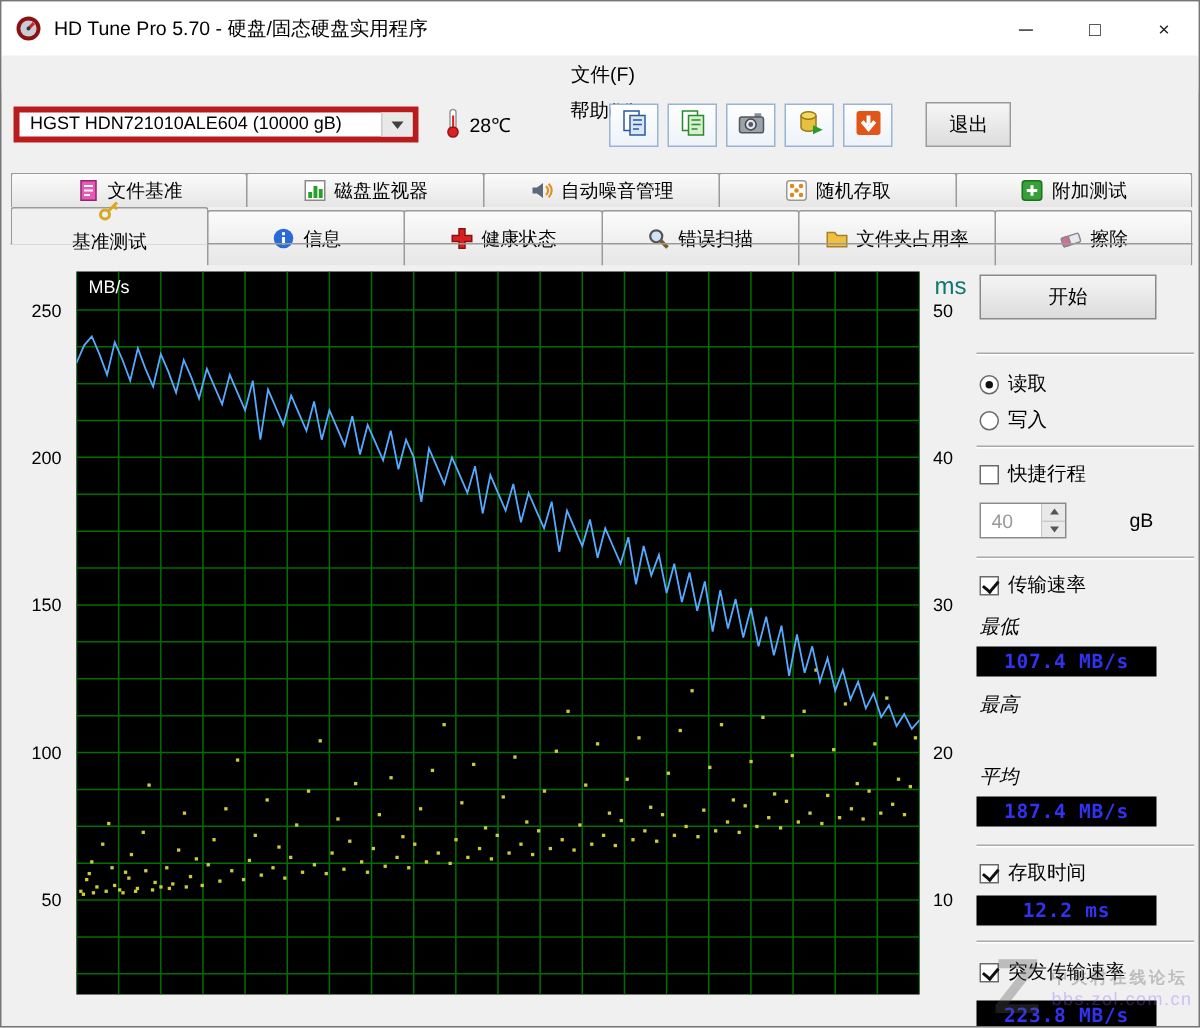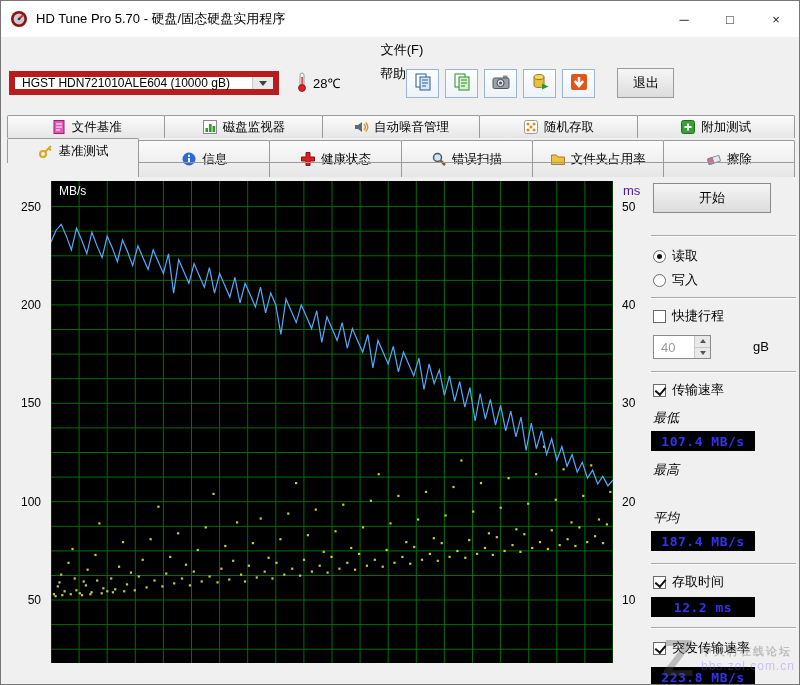--- a/index.html
+++ b/index.html
@@ -13,61 +13,61 @@
   .title-text { flex:1; font-size:13px; white-space:nowrap; overflow:hidden; }
   .win-controls { display:flex; height:100%; flex:none; }
   .win-btn { width:46px; height:100%; display:flex; align-items:center; justify-content:center; font-size:13px; color:#222; }
 
   
   .menubar { height:24px; background:#f0f0f0; display:flex; align-items:center; padding-left:4px;flex-direction:column; }
   .menu-item { padding:3px 8px; }
 
   
   .toolbar { height:42px; display:flex; align-items:center; padding:0 8px; }
-  .combo { width:270px; height:24px; background:#fff; border:6px solid #b91c1c; display:flex; align-items:center; }
+  .combo { width:270px; height:24px; background:#fff; border:4px solid #b91c1c; display:flex; align-items:flex-start; }
   .combo-text { flex:1; padding:0 7px; font-size:12px; white-space:nowrap; overflow:hidden; }
   .combo-arrow { width:21px; height:100%; background:#e9e9e9; border-left:1px solid #cccccc; display:flex; align-items:center; justify-content:center; }
   .tri-dn-big { width:0; height:0; border-left:4px solid transparent; border-right:4px solid transparent; border-top:5px solid #404040; }
   .temp-wrap { display:flex; align-items:center; margin-left:16px; gap:4px; }
   .tb-group { display:flex; gap:6px; margin-left:66px; }
   .tb-btn { width:33px; height:29px; border:1px solid #9ab4d4; background:linear-gradient(#fdfefe,#eef3f9); display:flex; align-items:center; justify-content:center; }
   .exit-btn { margin-left:22px; width:57px; height:30px; background:linear-gradient(#f6f6f6,#dddddd); border:1px solid #9a9a9a; display:flex; align-items:center; justify-content:center; }
 
   
   .tabs { position:absolute; left:6px; top:113px; width:788px; }
   .tabrow { display:flex; position:relative; }
   .tabrow1 { height:24px; }
   .tabrow2 { height:25px; }
   .tabrow2::after { content:""; position:absolute; left:0; right:0; bottom:0; height:1px; background:#9a9a9a; }
   .tab { flex:1; display:flex; align-items:center; justify-content:center; gap:5px; border:1px solid #9a9a9a; border-bottom:none; border-radius:2px 2px 0 0; background:linear-gradient(#fbfbfb,#e6e6e6); font-size:12.5px; }
   .tab + .tab { margin-left:-1px; }
   .tabrow1 .tab { height:23px; margin-top:1px; }
   .tabrow2 .tab { height:37px; margin-top:2px; }
-  .tabrow2 .tab.active { height:25px; margin-top:0; background:#f0f0f0; position:relative; z-index:2; }
+  .tabrow2 .tab.active { height:25px; margin-top:0; background:#f0f0f0; position:relative; z-index:2;flex-direction:column; }
   .ticon { width:16px; height:16px; flex:none; display:flex; }
 
   
   .chart-area { position:absolute; left:8px; top:176px; width:636px; height:500px; }
   .plot { position:absolute; left:42px; top:4px; width:562px; height:482px; background:#000; }
   .plot svg { position:absolute; left:0; top:0; }
   .unit-mbps { position:absolute; left:8px; top:3px; color:#fff; font-size:12px; z-index:2; }
-  .unit-ms { position:absolute; left:614px; top:6px; font-size:13px; color:#4c1d95; }
+  .unit-ms { position:absolute; left:614px; top:6px; font-size:16px; color:#0f766e; }
   .axis-left { position:absolute; left:0; top:4px; width:38px; height:482px; }
   .axis-right { position:absolute; left:608px; top:4px; width:28px; height:482px; }
   .tick-label { position:absolute; font-size:12px; height:14px; line-height:14px; color:#000; }
   .axis-left .tick-label { right:6px; }
   .axis-right .tick-label { left:5px; }
 
   
   .side-panel { position:absolute; left:650px; top:176px; width:146px; height:509px; }
   .start-btn { position:absolute; left:2px; top:6px; width:118px; height:30px; background:linear-gradient(#f5f5f5,#dcdcdc); border:1px solid #8a8a8a; display:flex; align-items:center; justify-content:center; }
   .sep { position:absolute; left:0; width:145px; height:2px; border-top:1px solid #a8a8a8; border-bottom:1px solid #ffffff; }
   .p-row { position:absolute; left:2px; display:flex; align-items:center; gap:6px; white-space:nowrap; }
   .p-label { position:absolute; left:2px;font-style:italic; }
-  .digital { position:absolute; left:0; width:104px; height:20px; background:#000; color:#3232f0; font-family:"DejaVu Sans Mono", monospace; font-weight:bold; font-size:13px; display:flex; align-items:center; justify-content:center; letter-spacing:0.5px; }
+  .digital { position:absolute; left:0; width:120px; height:20px; background:#000; color:#3232f0; font-family:"DejaVu Sans Mono", monospace; font-weight:bold; font-size:13px; display:flex; align-items:center; justify-content:center; letter-spacing:0.5px; }
   .checkbox { width:13px; height:13px; border:1px solid #6a6a6a; background:#fff; position:relative; flex:none; }
   .checkbox.checked::after { content:""; position:absolute; left:3px; top:0px; width:5px; height:8px; border:solid #111; border-width:0 2px 2px 0; transform:rotate(40deg); }
   .radio { width:13px; height:13px; border:1px solid #6a6a6a; border-radius:50%; background:#fff; position:relative; flex:none; }
   .radio.checked::after { content:""; position:absolute; left:3px; top:3px; width:5px; height:5px; border-radius:50%; background:#111; }
   .spin-box { position:absolute; left:2px; width:58px; height:24px; background:#fff; border:1px solid #8a8a8a; display:flex; }
   .spin-val { flex:1; display:flex; align-items:center; padding-left:7px; color:#9a9a9a; }
   .spin-btns { width:16px; display:flex; flex-direction:column; border-left:1px solid #c8c8c8; }
   .spin-btn { flex:1; background:#e9e9e9; display:flex; align-items:center; justify-content:center; }
   .spin-btn + .spin-btn { border-top:1px solid #c8c8c8; }
   .tri-up { width:0; height:0; border-left:3px solid transparent; border-right:3px solid transparent; border-bottom:4px solid #555; }

